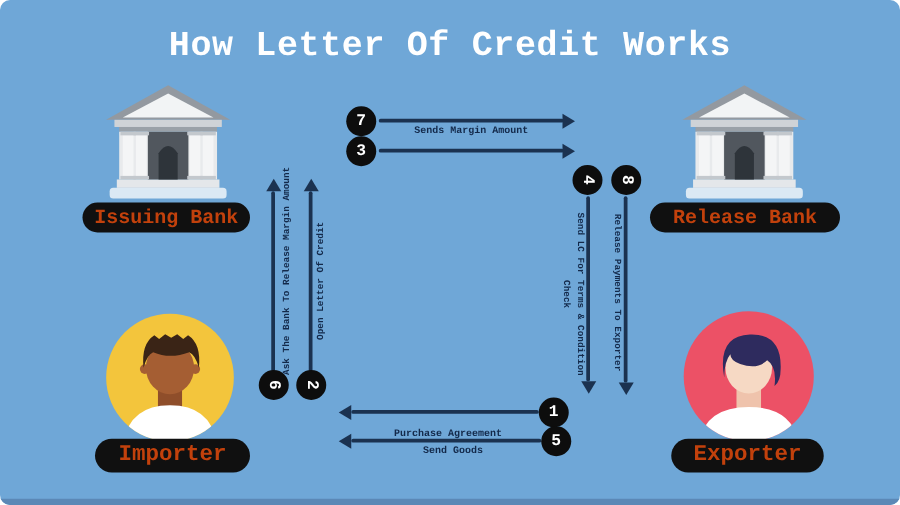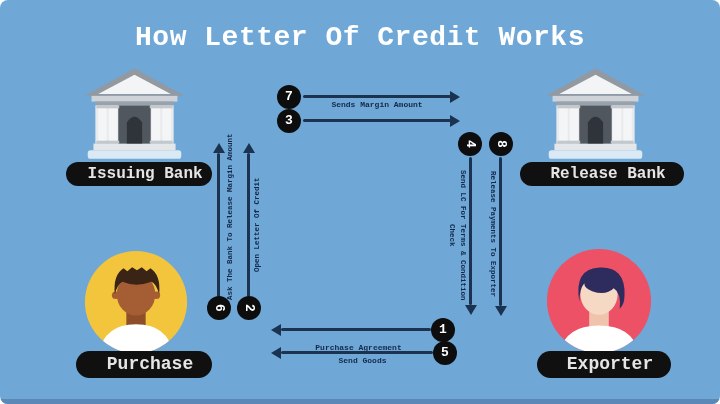--- a/index.html
+++ b/index.html
@@ -7,22 +7,22 @@
     position:absolute; left:0; top:0; width:720px; height:404px;
     background:#6FA7D7; overflow:hidden; border-radius:8px;
     font-family:Liberation Mono, monospace;
   }
   .title{
     position:absolute; left:0; top:22px; width:720px; margin:0;
     text-align:center; color:#ffffff; font-size:28px; font-weight:700;
     letter-spacing:0.5px;
   }
   .pill{
-    position:absolute; background:#101010; color:#e5e5e5;
-    border-radius:14px; text-align:center; font-weight:700;padding-left:12px;
+    position:absolute; background:#101010; color:#c2410c;
+    border-radius:14px; text-align:center; font-weight:700;
   }
   .pill.bank{ font-size:16px; height:24px; line-height:24px; }
   .pill.person{ font-size:18px; height:27px; line-height:27px; }
   .icon{ position:absolute; }
   .badge{
     position:absolute; width:24px; height:24px; border-radius:50%;
     background:#0d0d0d; color:#ffffff; font-size:13px; font-weight:700;
     line-height:24px; text-align:center; z-index:3;
   }
   .badge.r90{ transform:rotate(90deg); }
@@ -139,21 +139,21 @@
       <g clip-path="url(#cIm)">
         <rect x="45" y="58" width="20" height="26" fill="#8f4e2a"></rect>
         <path d="M16 112 q4 -34 39 -34 q35 0 39 34 z" fill="#ffffff"></path>
         <circle cx="34" cy="48" r="4" fill="#a55e33"></circle>
         <circle cx="76" cy="48" r="4" fill="#a55e33"></circle>
         <ellipse cx="55" cy="47" rx="20" ry="22" fill="#a55e33"></ellipse>
         <path d="M33 47 q-2 -20 9 -27 l4 3 5 -4 5 3 5 -3 5 4 4 -3 q11 7 9 27 q-3 -11 -8 -13 q-16 6 -30 0 q-5 2 -8 13 z" fill="#3a2416"></path>
       </g>
     </svg>
   </div>
-  <div class="pill person" style="left:76px;top:351px;width:124px;">Purchase</div>
+  <div class="pill person" style="left:76px;top:351px;width:124px;">Importer</div>
 
   <div class="icon" style="left:545px;top:247px;width:108px;height:108px;">
     <svg width="108" height="108" viewBox="0 0 110 110">
       <defs>
           <clipPath id="cEx">
             <circle cx="55" cy="55" r="53"></circle>
           </clipPath>
         </defs>
       <circle cx="55" cy="55" r="53" fill="#EC5166"></circle>
       <g clip-path="url(#cEx)">

